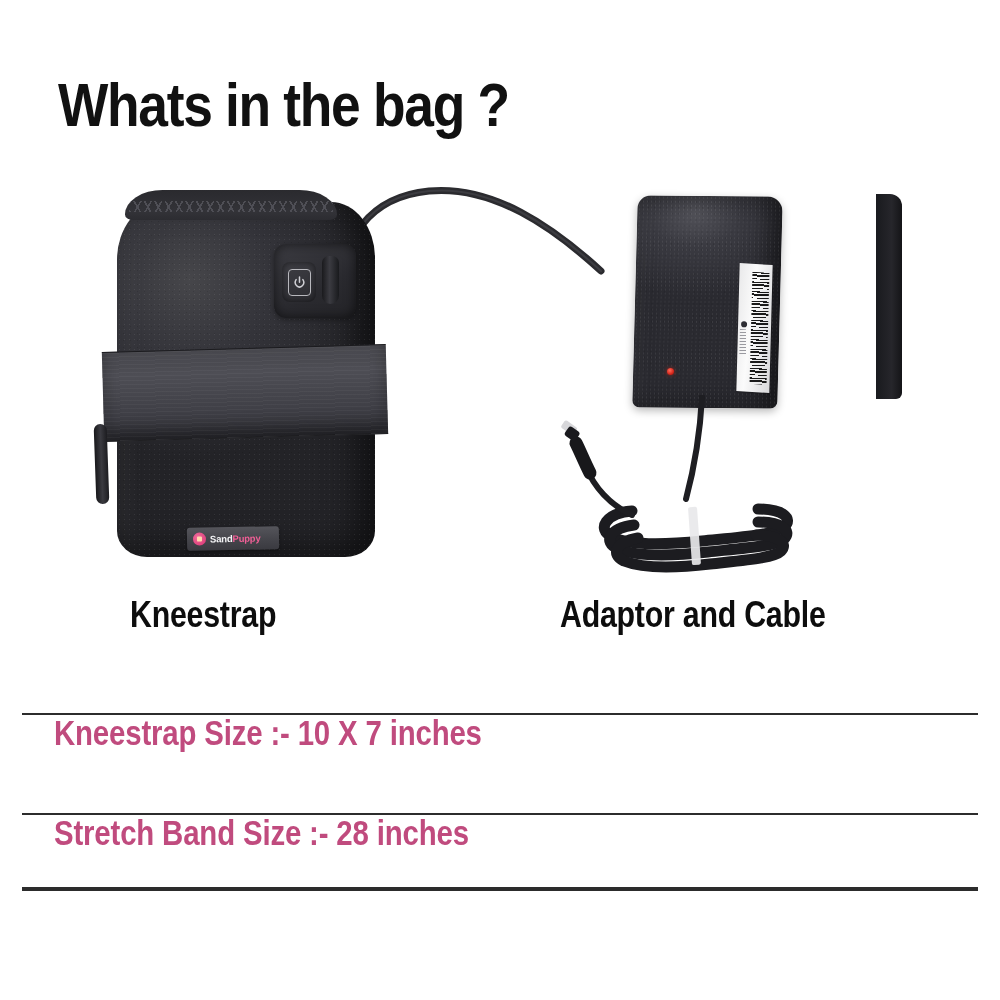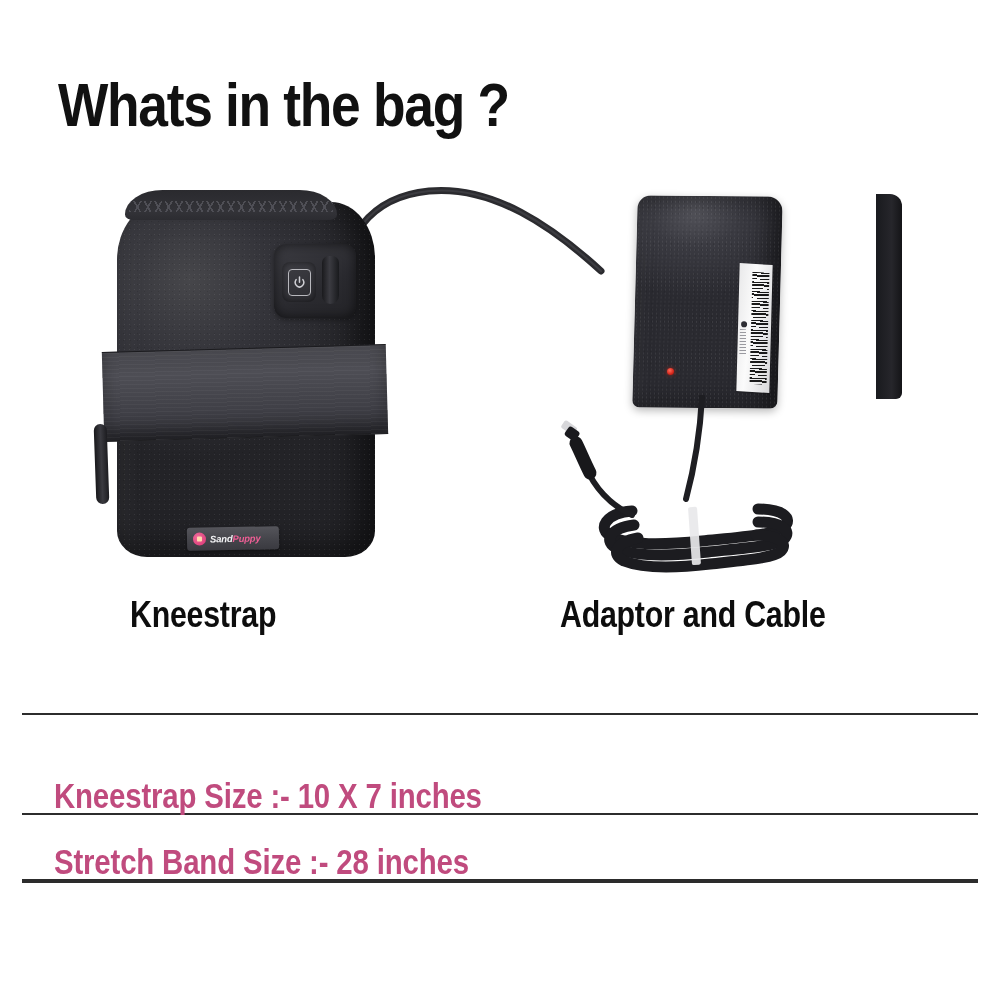--- a/index.html
+++ b/index.html
@@ -196,21 +196,20 @@
     width: 5px; height: 5px;
     background: #ffd9ae;
     border-radius: 1px;
   }
   .ks-tag-text {
     font-size: 9.5px;
     font-weight: bold;
     letter-spacing: -.2px;
     line-height: 1;
     white-space: nowrap;
-    font-style: italic;
   }
   .ks-tag-text .s1 { color: #f4f4f6; }
   .ks-tag-text .s2 { color: #ef5f96; }
   
   #ks-cable { position: absolute; left: 230px; top: -5px; }
 
   
   #adaptor-figure {
     position: absolute;
     left: 560px;
@@ -318,26 +317,26 @@
     left: 22px;
     top: 713px;
     width: 956px;
   }
   .spec-divider {
     height: 0;
     border-top: 2.2px solid #2c2c2c;
   }
   .spec-row {
     display: flex;
-    align-items: flex-end;
+    align-items: flex-start;
     box-sizing: border-box;
     padding-left: 32px;
   }
   #spec-row-0 { height: 98px; }
-  #spec-row-1 { height: 64px; }
+  #spec-row-1 { height: 72px; }
   #spec-row-2 { height: 70px; }
   .spec-text {
     font-size: 35px;
     font-weight: bold;
     color: #c04b7e;
     white-space: nowrap;
     transform: scaleX(0.84);
     transform-origin: left center;
     letter-spacing: -.2px;
     line-height: 1;

